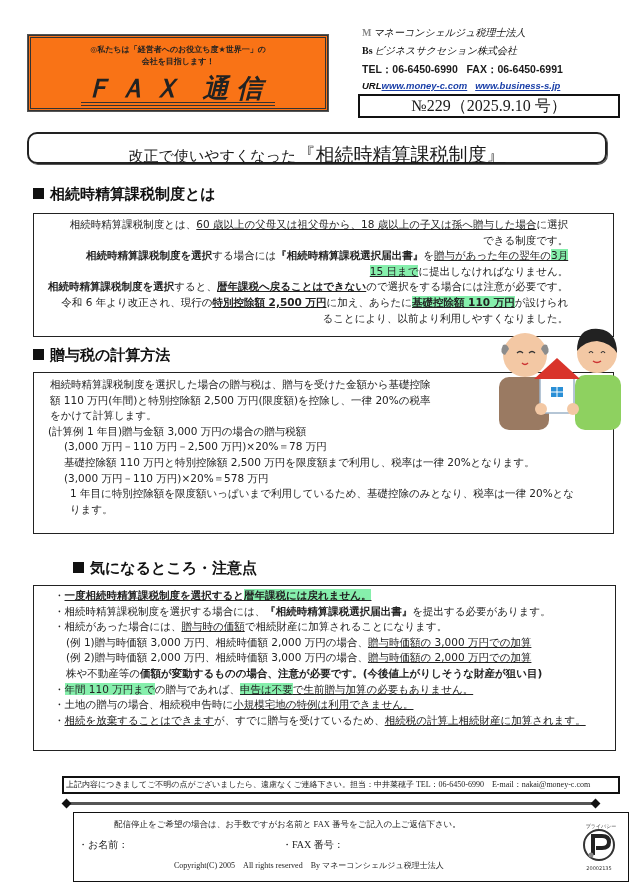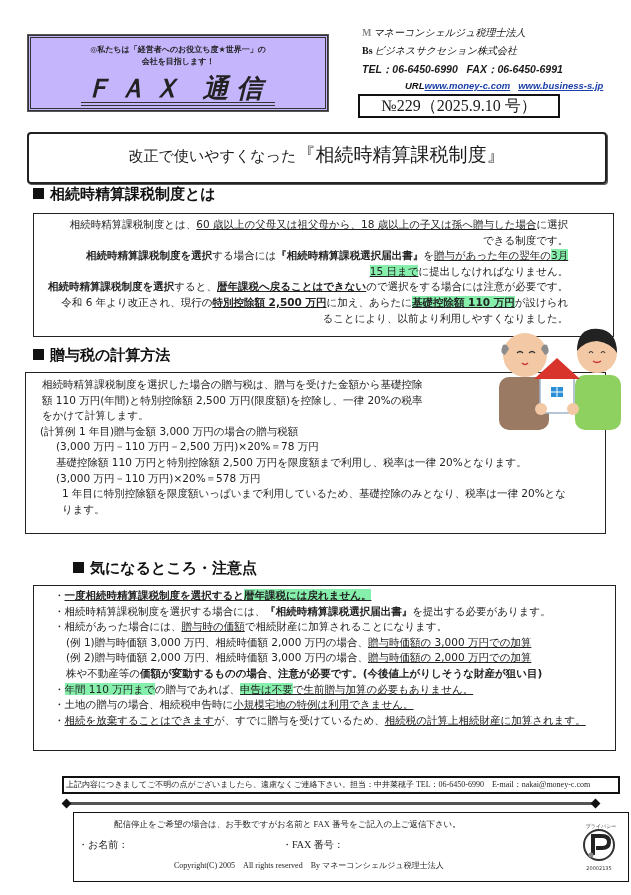--- a/index.html
+++ b/index.html
@@ -4,44 +4,44 @@
 <style>
   * { box-sizing: border-box; margin: 0; padding: 0; }
   body {
     width: 631px; height: 895px; background: #ffffff; position: relative; overflow: hidden;
     font-family: "DejaVu Sans", "Liberation Sans", sans-serif; color: #1a1a1a;
   }
   .abs { position: absolute; }
   
   .hdr-left {
     left: 28px; top: 35px; width: 300px; height: 76px;
-    border: 3px double #333; background: #c4b5fd; outline: 1px solid #555;
+    border: 3px double #333; background: #f97316; outline: 1px solid #555;
     text-align: center;
   }
   .hdr-slogan { font-size: 8px; line-height: 12px; margin-top: 6px; font-weight: bold; color: #222; }
   .fax-title {
     display: inline-block; margin-top: 6px; font-size: 26px; font-weight: bold; font-style: italic;
     letter-spacing: 8px; color: #222; border-bottom: 4px double #333; line-height: 28px; padding: 0 4px;
     font-family: "Liberation Sans", sans-serif;
   }
   
   .co-line { left: 362px; font-size: 10px; font-style: italic; color: #111; white-space: nowrap; }
   .co-logo { display: inline-block; font-weight: bold; font-style: normal; font-family: "Liberation Serif", serif; margin-right: 2px; }
   .co-logo.m { color: #888; }
-  .contact { left: 362px; font-size: 10.5px; font-style: italic; font-weight: bold; font-family: "Liberation Sans", sans-serif; white-space: nowrap; }
-  .url { left: 362px; font-size: 9.5px; font-style: italic; font-weight: bold; font-family: "Liberation Sans", sans-serif; white-space: nowrap; color:#111;margin-left:43px; }
+  .contact { left: 362px; font-size: 10.5px; font-weight: bold; font-family: "Liberation Sans", sans-serif; white-space: nowrap; }
+  .url { left: 362px; font-size: 9.5px; font-style: italic; font-weight: bold; font-family: "Liberation Sans", sans-serif; white-space: nowrap; color:#111; }
   .url a { color: #1a3fa8; text-decoration: underline; }
   .issue-box {
-    left: 358px; top: 94px; width: 202px; height: 24px; border: 2px solid #111;
+    left: 358px; top: 94px; width: 262px; height: 24px; border: 2px solid #111;
     font-family: "Liberation Serif", serif; font-size: 16px; text-align: center; line-height: 20px;
   }
   
   .main-title {
-    left: 27px; top: 132px; width: 580px; height: 52px; border: 2px solid #222; border-radius: 4px;
-    box-shadow: 1px 1px 0 #555; text-align: center; line-height: 40px; font-size: 15px;
+    left: 27px; top: 132px; width: 580px; height: 32px; border: 2px solid #222; border-radius: 10px;
+    box-shadow: 1px 1px 0 #555; text-align: center; line-height: 40px; font-size: 15px; text-decoration: underline;
   }
   .main-title .big { font-size: 19px; }
   
   .sec-head { font-size: 15px; font-weight: bold; color: #111; white-space: nowrap; }
   .sec-head .sq { display: inline-block; width: 11px; height: 11px; background: #111; margin-right: 6px; vertical-align: 0px; }
   .box { border: 1px solid #222; }
   .p { font-size: 10.5px; line-height: 15.6px; color: #222; white-space: nowrap; }
   .u { text-decoration: underline; }
   .b { font-weight: bold; }
   .hl { background: #86efac; }
@@ -98,21 +98,21 @@
     <div class="p"><span class="u hl">15 日まで</span><span>に提出しなければなりません。</span></div>
     <div class="p"><span class="b">相続時精算課税制度を選択</span><span>すると、</span><span class="b u">暦年課税へ戻ることはできない</span><span>ので選択をする場合には注意が必要です。</span></div>
     <div class="p"><span>令和 6 年より改正され、現行の</span><span class="b u">特別控除額 2,500 万円</span><span>に加え、あらたに</span><span class="b u hl">基礎控除額 110 万円</span><span>が設けられ</span></div>
     <div class="p">ることにより、以前より利用しやすくなりました。</div>
   </div>
 </div>
 
 <div class="abs sec-head" style="left:33px; top:346px;">
   <span class="sq"></span><span>贈与税の計算方法</span>
 </div>
-<div class="abs box" style="left:25px; top:372px; width:581px; height:162px;">
+<div class="abs box" style="left:33px; top:372px; width:581px; height:162px;">
   <div style="position:absolute; left:16px; top:4px;">
     <div class="p">相続時精算課税制度を選択した場合の贈与税は、贈与を受けた金額から基礎控除</div>
     <div class="p">額 110 万円(年間)と特別控除額 2,500 万円(限度額)を控除し、一律 20%の税率</div>
     <div class="p">をかけて計算します。</div>
     <div class="p" style="margin-left:-2px">(計算例 1 年目)贈与金額 3,000 万円の場合の贈与税額</div>
     <div class="p" style="margin-left:14px">(3,000 万円－110 万円－2,500 万円)×20%＝78 万円</div>
     <div class="p" style="margin-left:14px">基礎控除額 110 万円と特別控除額 2,500 万円を限度額まで利用し、税率は一律 20%となります。</div>
     <div class="p" style="margin-left:14px">(3,000 万円－110 万円)×20%＝578 万円</div>
     <div class="p" style="margin-left:20px">1 年目に特別控除額を限度額いっぱいまで利用しているため、基礎控除のみとなり、税率は一律 20%とな</div>
     <div class="p" style="margin-left:20px">ります。</div>

